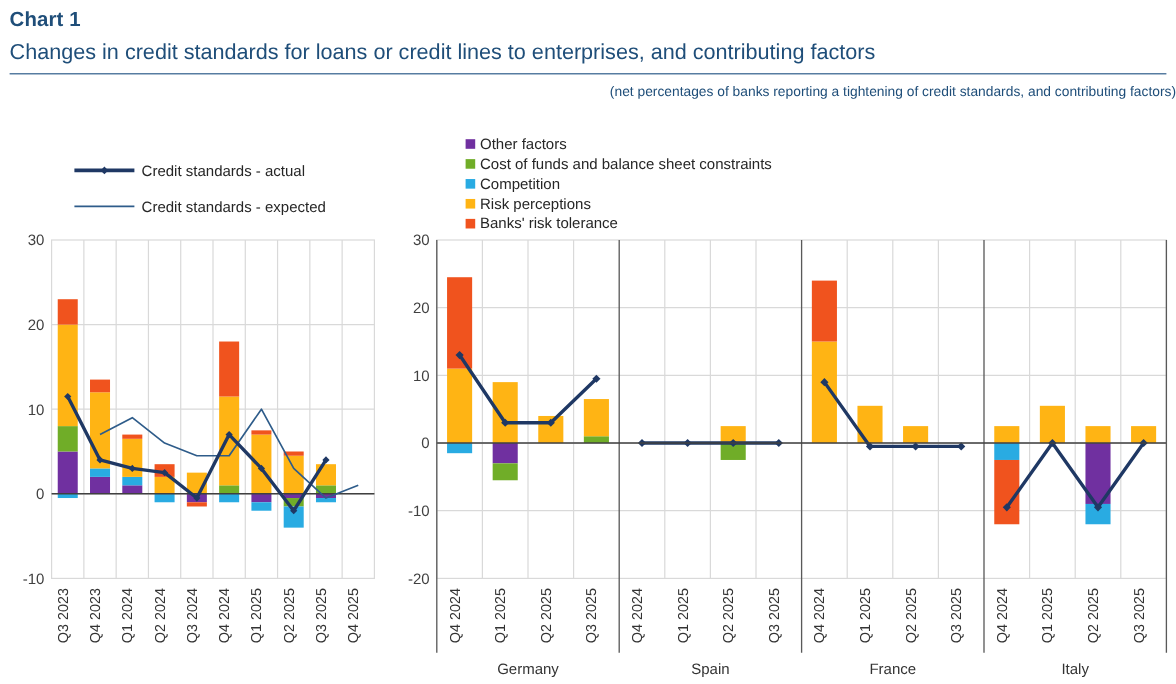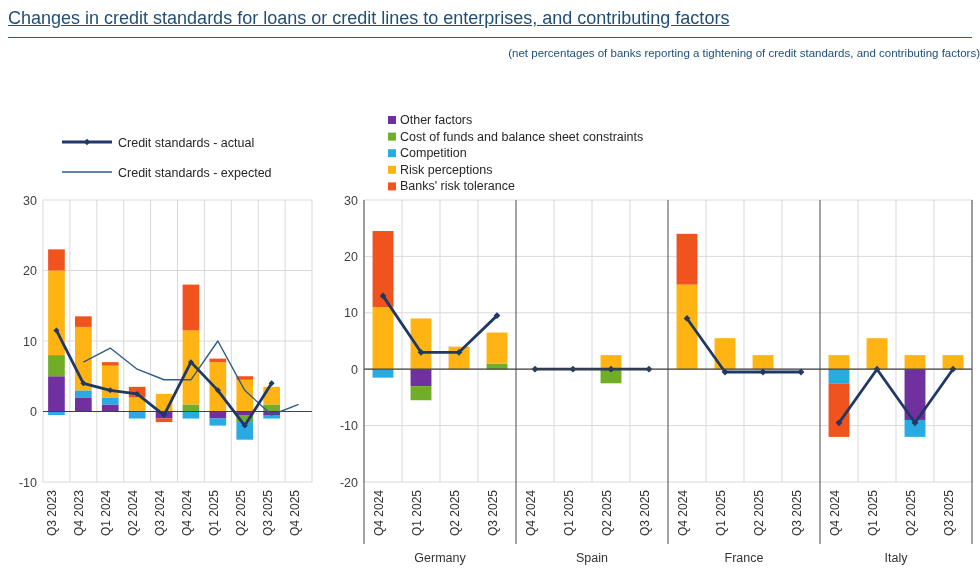--- a/index.html
+++ b/index.html
@@ -9,38 +9,38 @@
   }
   .page{position:relative;width:980px;height:570px;}
   .hdr{padding:8px 0 0 8px;}
   .chart-num{
     font-size:17px;font-weight:bold;color:#1F4E79;letter-spacing:0.1px;
     margin:0 0 6px 0;line-height:1.1;
   }
   .chart-title{
     font-size:18px;font-weight:normal;color:#1F4E79;line-height:1.15;
     margin:0 0 8px 0;
-    text-decoration:underline;
   }
   .rule{height:1px;background:#2E5C8A;margin:2px 8px 0 8px;}
   .subtitle{
     font-size:11.5px;color:#1F4E79;margin:9px 0 0 8px;line-height:1.1;text-align:right;
   }
   svg{display:block;}
   .axis-txt{font-family:"Liberation Sans",sans-serif;font-size:12.5px;fill:#404040;}
   .tick-txt{font-family:"Liberation Sans",sans-serif;font-size:12px;fill:#333333;}
   .grp-txt{font-family:"Liberation Sans",sans-serif;font-size:12.5px;fill:#333333;}
   .leg-txt{font-family:"Liberation Sans",sans-serif;font-size:12.5px;fill:#262626;}
 </style>
 </head>
 <body>
 
 <div class="page">
 
   <div class="hdr">
+    <div class="chart-num">Chart 1</div>
     <div class="chart-title">Changes in credit standards for loans or credit lines to enterprises, and contributing factors</div>
   </div>
   <div class="rule"></div>
   <div class="subtitle">(net percentages of banks reporting a tightening of credit standards, and contributing factors)</div>
 
   <svg id="figure" width="980" height="460" viewBox="0 0 980 460" style="position:absolute;left:0;top:110px;">
       <g>
         <line x1="62" y1="32" x2="112" y2="32" stroke="#1F3864" stroke-width="3.2"></line>
         <path d="M87,28.8 L90.2,32 L87,35.2 L83.8,32 Z" fill="#1F3864"></path>
         <text x="118" y="36.5" class="leg-txt" text-anchor="start">Credit standards - actual</text>

